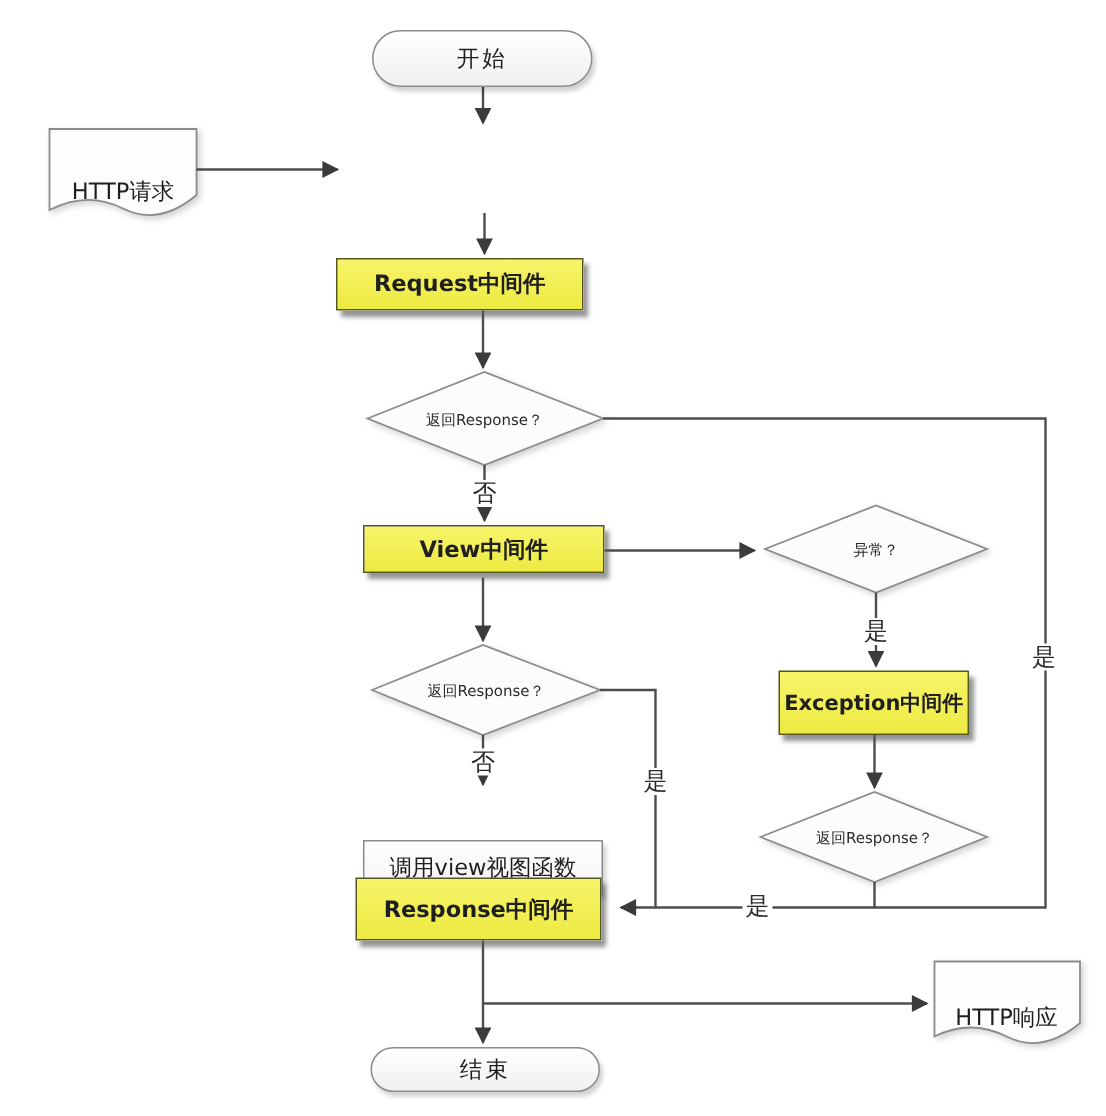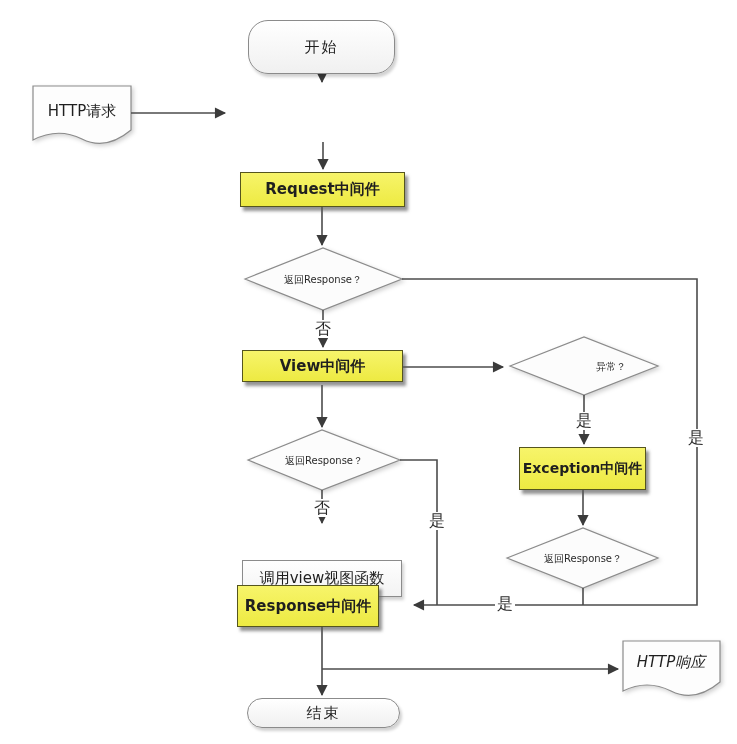--- a/index.html
+++ b/index.html
@@ -29,21 +29,21 @@
     background:linear-gradient(180deg,#f7f46a,#edea42);
     box-shadow:3px 4px 3px rgba(90,90,90,0.65);
     font-weight:bold;white-space:nowrap;
   }
   .diamond-label{
     position:absolute;transform:translate(-50%,-50%);font-size:10px;
     white-space:nowrap;color:#2a2a2a;z-index:2;
   }
   .doc-label{
     position:absolute;transform:translate(-50%,-50%);font-size:15px;
-    white-space:nowrap;color:#1f1f1f;z-index:2;
+    white-space:nowrap;color:#1f1f1f;z-index:2;margin-top:17px;
   }
   .edge-label{
     position:absolute;transform:translate(-50%,-50%);font-size:16px;
     background:#ffffff;padding:0 2px;color:#2a2a2a;z-index:3;line-height:18px;
   }
 </style>
 </head>
 <body>
 
 <div class="canvas">
@@ -76,51 +76,51 @@
       <path d="M583 490 L583 525" marker-end="url(#arrow)"></path>
       <path d="M583 588 L583 605"></path>
       <path d="M400 460 L437 460 L437 605"></path>
       <path d="M322 490 L322 523" marker-end="url(#arrow)"></path>
       <path d="M322 563 L322 582" marker-end="url(#arrow)"></path>
       <path d="M322 627 L322 695" marker-end="url(#arrow)"></path>
       <path d="M322 669 L618 669" marker-end="url(#arrow)"></path>
     </g>
   </svg>
 
-  <div class="node oval" style="left:248px;top:20px;width:147px;height:54px;">
+  <div class="node oval" style="left:248px;top:20px;width:147px;height:38px;">
     <span>开始</span>
   </div>
   <div class="node oval" style="left:247px;top:698px;width:153px;height:30px;">
     <span>结束</span>
   </div>
 
   <div class="node rect" style="left:242px;top:526px;width:160px;height:37px;margin-top:34px;">
     <span>调用view视图函数</span>
   </div>
 
-  <div class="node yellow" style="left:240px;top:172px;width:165px;height:35px;">
+  <div class="node yellow" style="left:224px;top:172px;width:165px;height:35px;">
     <span>Request中间件</span>
   </div>
   <div class="node yellow" style="left:242px;top:350px;width:161px;height:32px;">
     <span>View中间件</span>
   </div>
   <div class="node yellow" style="left:519px;top:447px;width:127px;height:43px;font-size:14px;">
     <span>Exception中间件</span>
   </div>
-  <div class="node yellow" style="left:237px;top:585px;width:142px;height:42px;">
+  <div class="node yellow" style="left:237px;top:585px;width:164px;height:42px;">
     <span>Response中间件</span>
   </div>
 
   <div class="diamond-label" style="left:323px;top:280px;">返回Response？</div>
-  <div class="diamond-label" style="left:611px;top:367px;">异常？</div>
+  <div class="diamond-label" style="left:584px;top:367px;">异常？</div>
   <div class="diamond-label" style="left:324px;top:461px;">返回Response？</div>
   <div class="diamond-label" style="left:583px;top:559px;">返回Response？</div>
 
   <div class="doc-label" style="left:82px;top:111px;">HTTP请求</div>
-  <div class="doc-label" style="left:671px;top:662px;font-style:italic;">HTTP响应</div>
+  <div class="doc-label" style="left:671px;top:662px;">HTTP响应</div>
 
   <div class="edge-label" style="left:323px;top:329px;">否</div>
   <div class="edge-label" style="left:696px;top:438px;">是</div>
   <div class="edge-label" style="left:584px;top:421px;">是</div>
   <div class="edge-label" style="left:322px;top:508px;">否</div>
   <div class="edge-label" style="left:437px;top:521px;">是</div>
   <div class="edge-label" style="left:505px;top:604px;">是</div>
 
 </div>
 

